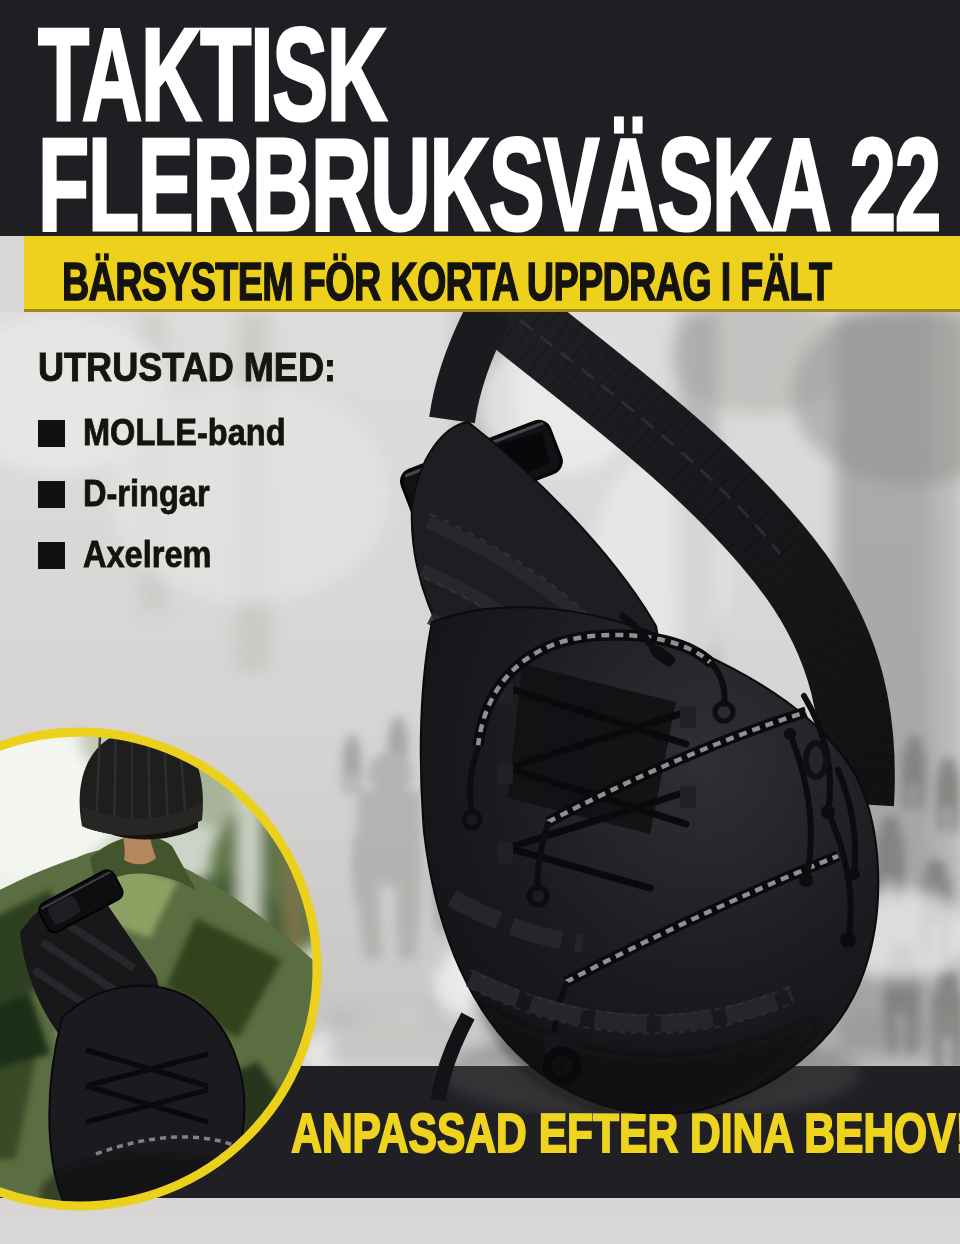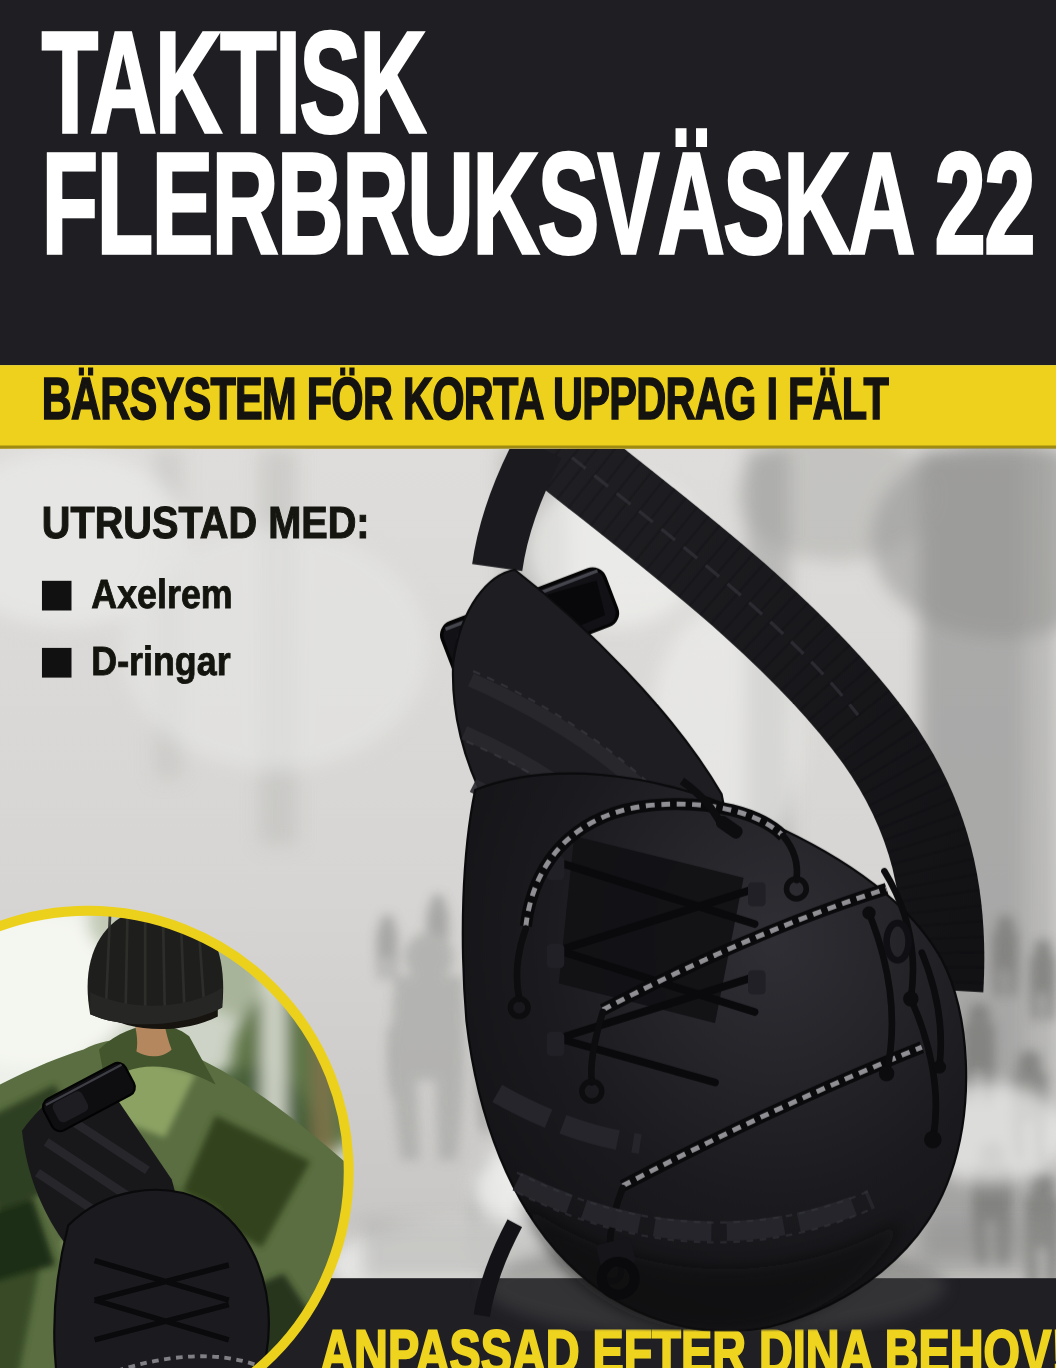--- a/index.html
+++ b/index.html
@@ -1,40 +1,40 @@
 <!DOCTYPE html>
 <html><head>
 <meta charset="utf-8">
 <style>
   html,body{margin:0;padding:0;background:#555;}
   .page{position:relative;width:960px;height:1244px;margin:0 auto;overflow:hidden;
         background:#d8d7d5;font-family:"Liberation Sans",sans-serif;}
   
-  .hdr{height:332px;background:#1f1e23;padding:20px 0 0 38px;box-sizing:border-box;overflow:hidden;}
+  .hdr{height:236px;background:#1f1e23;padding:20px 0 0 38px;box-sizing:border-box;overflow:hidden;}
   .title-line{color:#fff;font-weight:700;font-size:131px;line-height:110px;
         transform:scaleX(.64);transform-origin:0 50%;letter-spacing:-2px;
         -webkit-text-stroke:3px #fff;white-space:nowrap;}
   
-  .tagline{height:76px;background:#eed11c;display:flex;align-items:flex-start;padding-left:38px;
-        box-shadow:inset 0 -3px 0 rgba(40,35,5,.4);}
+  .tagline{height:76px;background:#eed11c;display:flex;align-items:flex-end;padding-left:38px;
+        box-shadow:inset 0 -3px 0 rgba(40,35,5,.4);margin-left:24px;}
   .tagline-text{font-size:54px;font-weight:700;color:#14130f;transform:scaleX(.7);
         transform-origin:0 50%;letter-spacing:-1px;white-space:nowrap;
         -webkit-text-stroke:1.5px #14130f;}
   
   .mainarea{position:relative;height:906px;overflow:hidden;}
   svg.bgphoto{position:absolute;left:0;top:0;width:960px;height:906px;z-index:1;}
   
   .banner{position:absolute;left:0;top:754px;width:960px;height:132px;background:#201f24;z-index:2;}
   .banner-inner{margin-left:300px;width:660px;height:100%;display:flex;align-items:center;justify-content:center;}
   .banner-text{font-size:56px;font-weight:700;color:#efd41f;transform:scaleX(.76);
         white-space:nowrap;-webkit-text-stroke:2px #efd41f;}
   
   svg.product{position:absolute;left:380px;top:0;width:580px;height:802px;z-index:3;}
   
-  .features{position:absolute;left:38px;top:44px;z-index:4;}
+  .features{position:absolute;left:38px;top:32px;z-index:4;}
   .features h2{font-size:41px;font-weight:700;color:#161611;margin:0 0 24px 0;
         transform:scaleX(.88);transform-origin:0 50%;white-space:nowrap;
         -webkit-text-stroke:1px #161611;}
   .features ul{list-style:none;margin:0;padding:0;}
   .features li{display:flex;align-items:center;height:36px;margin-bottom:25px;}
   .sq{width:27px;height:27px;background:#111;margin-right:18px;flex:none;}
   .ft{font-size:37px;font-weight:700;color:#14140f;transform:scaleX(.88);
         transform-origin:0 50%;white-space:nowrap;-webkit-text-stroke:.8px #14140f;}
   
   svg.model{position:absolute;left:0;top:412px;width:330px;height:494px;z-index:5;}
@@ -234,25 +234,29 @@
       <path d="M 468,1042 C 452,1072 442,1100 438,1126" stroke="#131317" stroke-width="15" fill="none"></path>
       <path d="M 620,640 C 634,650 648,664 656,680" stroke="#0d0d0f" stroke-width="7" fill="none"></path>
       <rect x="650" y="676" width="26" height="12" rx="5" fill="#0d0d0f" transform="rotate(35 663 682)"></rect>
     </svg>
 
     <section class="features">
       <h2>UTRUSTAD MED:</h2>
       <ul>
         <li>
             <span class="sq"></span>
-            <span class="ft">Axelrem</span>
+            <span class="ft">MOLLE-band</span>
           </li>
         <li>
             <span class="sq"></span>
             <span class="ft">D-ringar</span>
+          </li>
+        <li>
+            <span class="sq"></span>
+            <span class="ft">Axelrem</span>
           </li>
       </ul>
     </section>
 
     <svg class="model" viewBox="0 750 330 494">
       <defs>
         <clipPath id="circ">
             <circle cx="80" cy="995" r="237"></circle>
           </clipPath>
         <clipPath id="jck">

